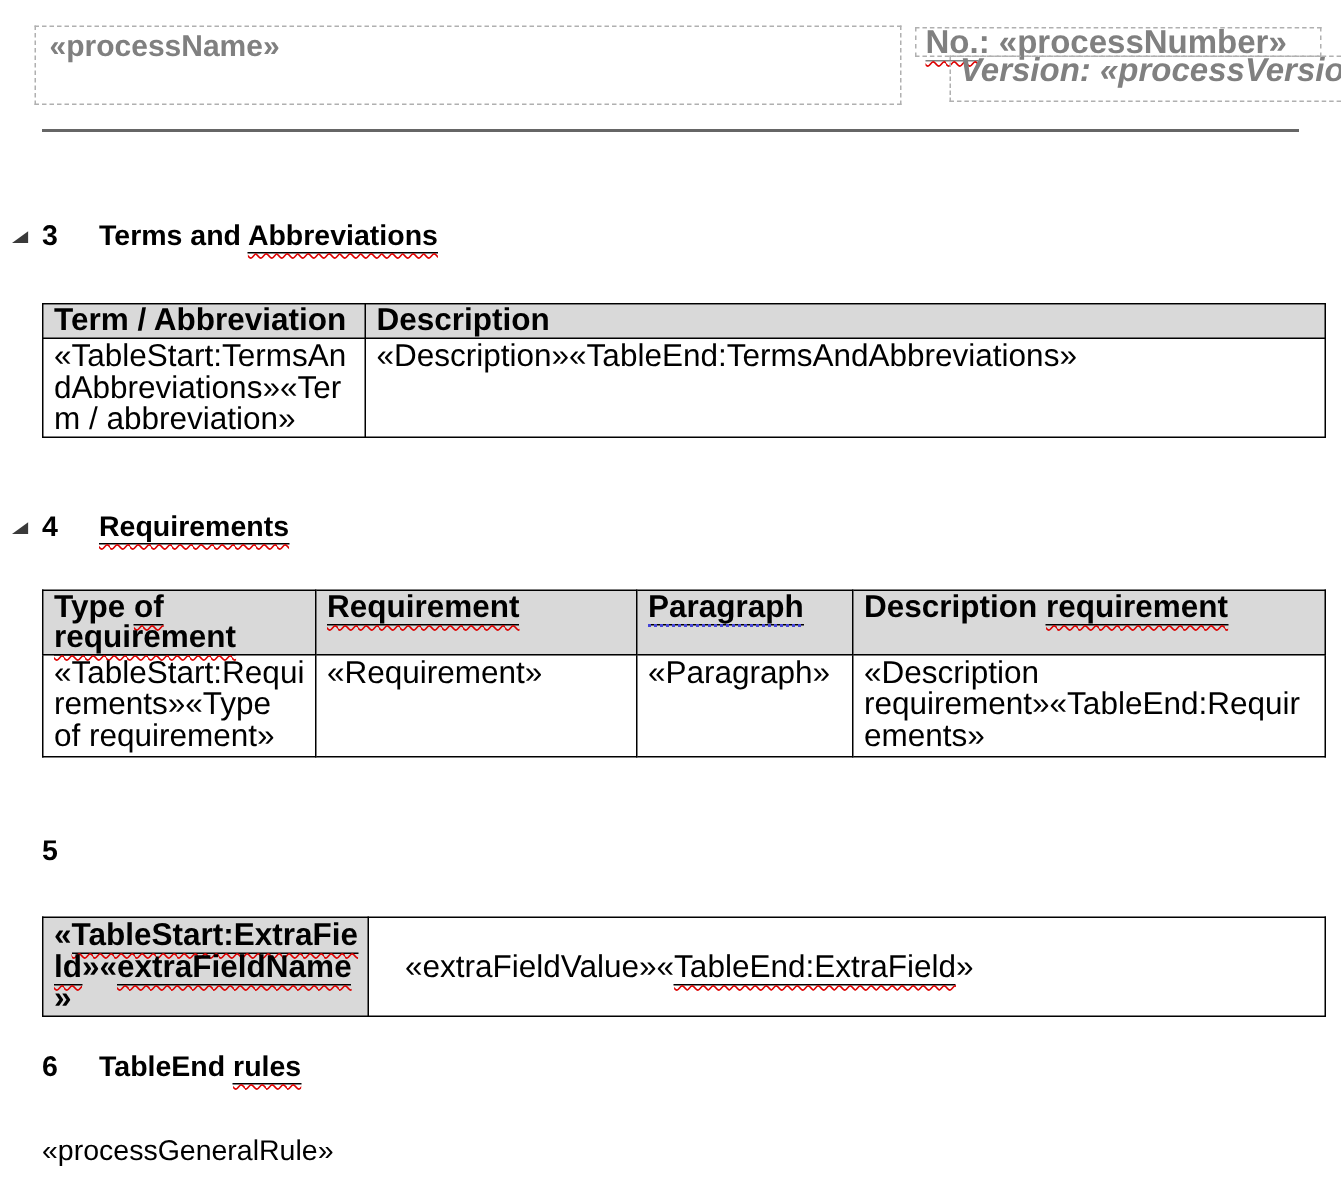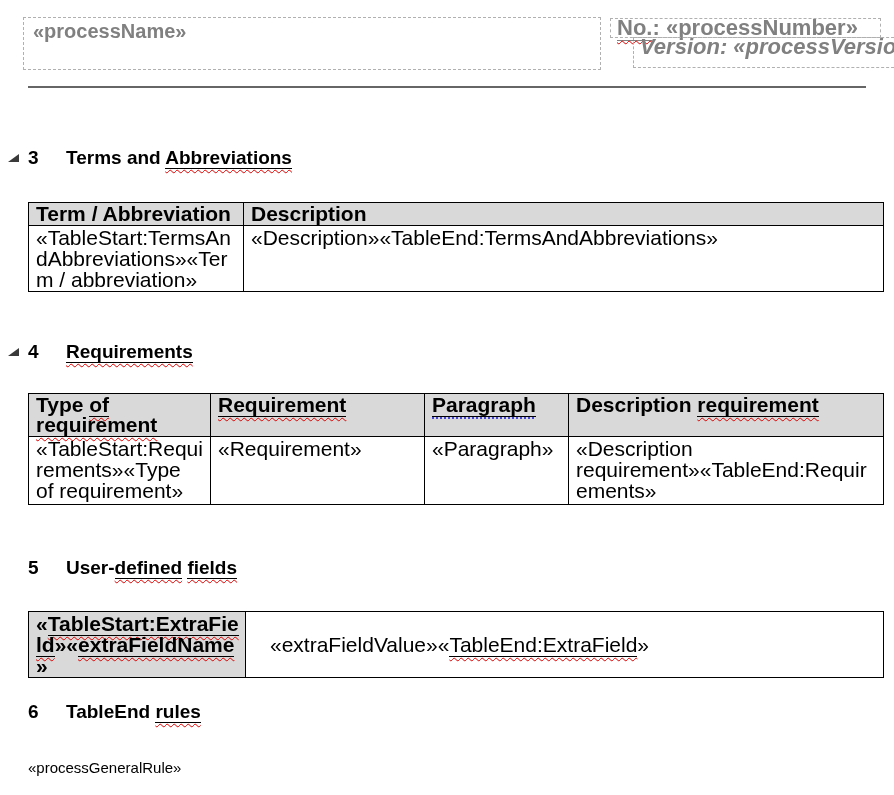--- a/index.html
+++ b/index.html
@@ -38,21 +38,21 @@
   th,td{border:1.5px solid #000;padding:1px 6px 1px 7px;vertical-align:top;
         font-size:21px;line-height:21px;text-align:left;overflow-wrap:anywhere;word-break:break-word;}
   th{background:#d9d9d9;font-weight:bold;line-height:20px;}
   .t-terms{top:202px;}
   .t-req{top:393px;}
   .t-extra{top:611px;}
   .t-extra td{vertical-align:middle;height:60px;}
   .t-extra .namecell{background:#d9d9d9;font-weight:bold;}
   .t-extra .valuecell{padding-left:24px;}
 
-  .body-text{left:28px;font-size:15px;line-height:21px;}
+  .body-text{left:28px;font-size:19px;line-height:21px;}
 </style>
 </head>
 <body>
 
 <div class="abs frame-main">
   <div class="inner">
     <div>«processName»</div>
   </div>
 </div>
 
@@ -113,21 +113,20 @@
     <td>«TableStart:Requirements»«Type of requirement»</td>
     <td>«Requirement»</td>
     <td>«Paragraph»</td>
     <td>«Description requirement»«TableEnd:Requirements»</td>
   </tr>
 </tbody>
   </table>
 
 <div class="abs heading" style="top:556px;">
   <span class="hnum">5</span>
-  <span class="htext"><span>User-</span><span class="u sq">defined</span><span> </span><span class="u sq">fields</span></span>
 </div>
 
 <table class="t-extra">
   <colgroup>
       <col style="width:217px">
       <col style="width:638px">
     </colgroup>
   <tbody>
       <tr>
     <td class="namecell"><span>«</span><span class="u sq">TableStart:ExtraField</span><span>»«</span><span class="u sq">extraFieldName</span><span>»</span></td>

